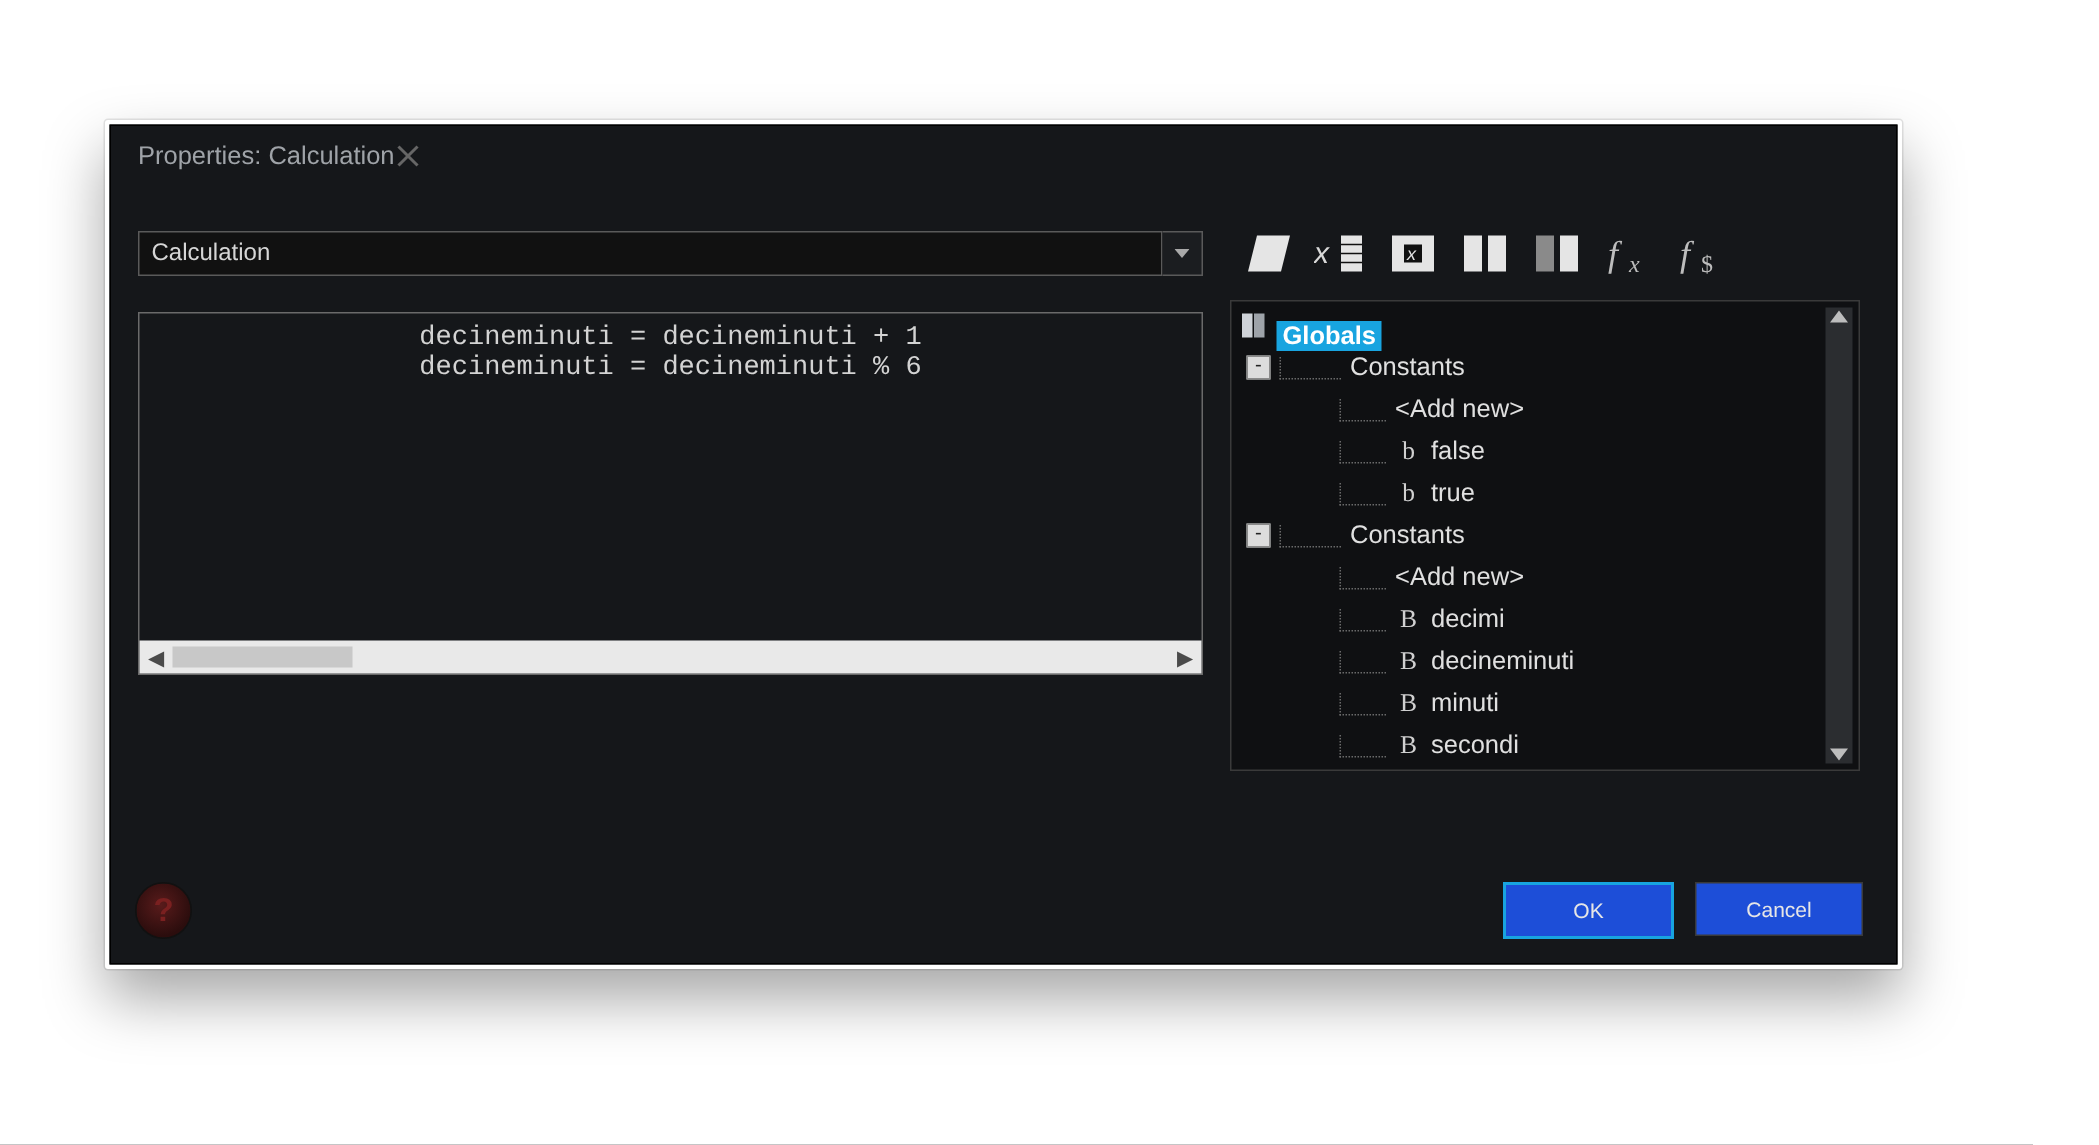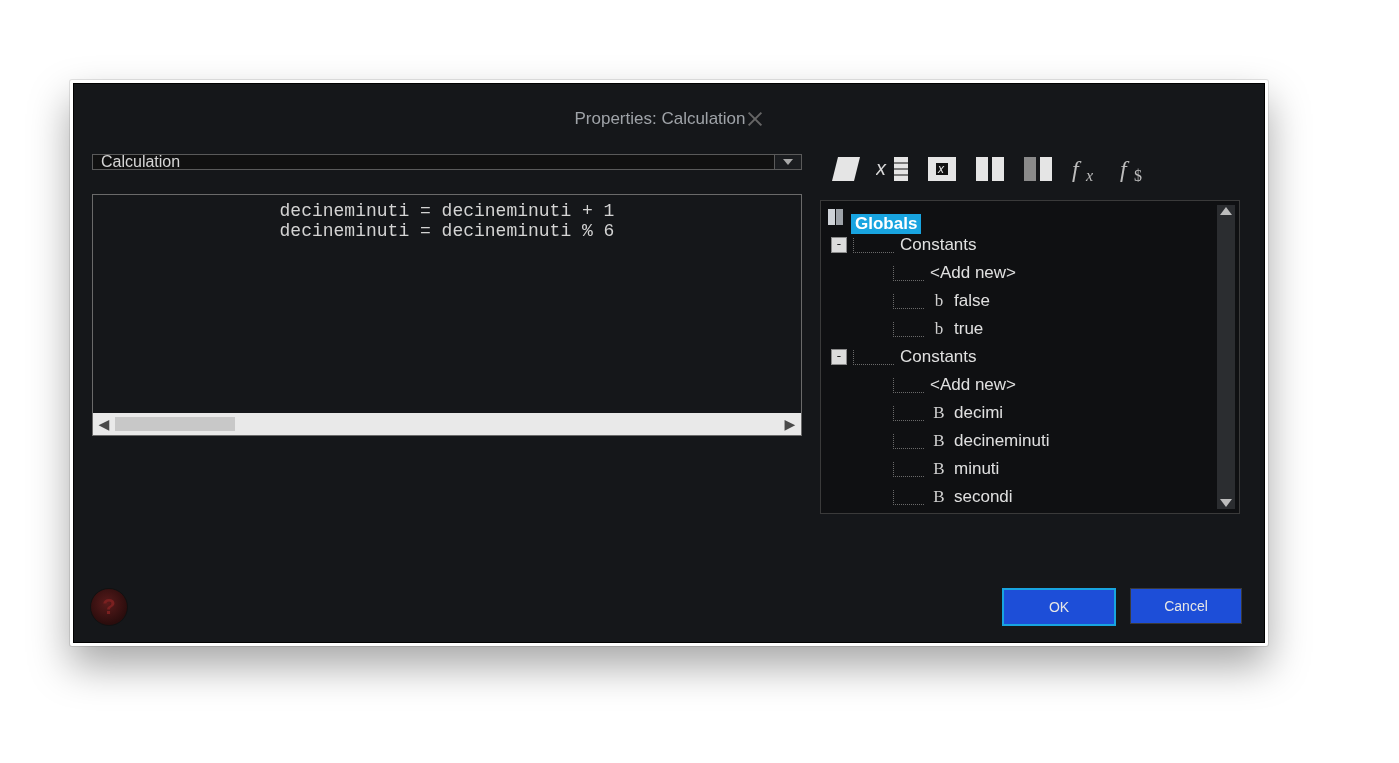--- a/index.html
+++ b/index.html
@@ -25,26 +25,26 @@
     position: absolute;
     left: 0; top: 0; right: 0; bottom: 0;
     background: #15171a;
     border: 1px solid #000;
     overflow: hidden;
   }
 
   
   .titlebar {
     position: absolute;
-    left: 0; right: 0; top: 15px;
+    left: 0; right: 0; top: 0;
     height: 40px;
     padding: 0 18px 0 18px;
     display: flex;
     align-items: center;
-    justify-content: center;
+    justify-content: flex-start;
     color: #9fa3a8;
     font-size: 17px;
   }
   .close-x {
     width: 18px; height: 18px;
     position: relative;
     color: #666;
   }
   .close-x::before, .close-x::after {
     content: "";
@@ -63,21 +63,21 @@
     width: 710px;
   }
   .label {
     color: #dcdcdc;
     font-size: 16px;
     margin-bottom: 6px;
   }
   .name-row {
     display: flex;
     align-items: stretch;
-    height: 16px;
+    height: 30px;
     margin-bottom: 24px;
   }
   .name-field {
     flex: 1 1 auto;
     background: #111;
     border: 1px solid #5a5a5a;
     color: #d6d6d6;
     padding: 3px 8px;
     font-size: 16px;
     outline: none;

